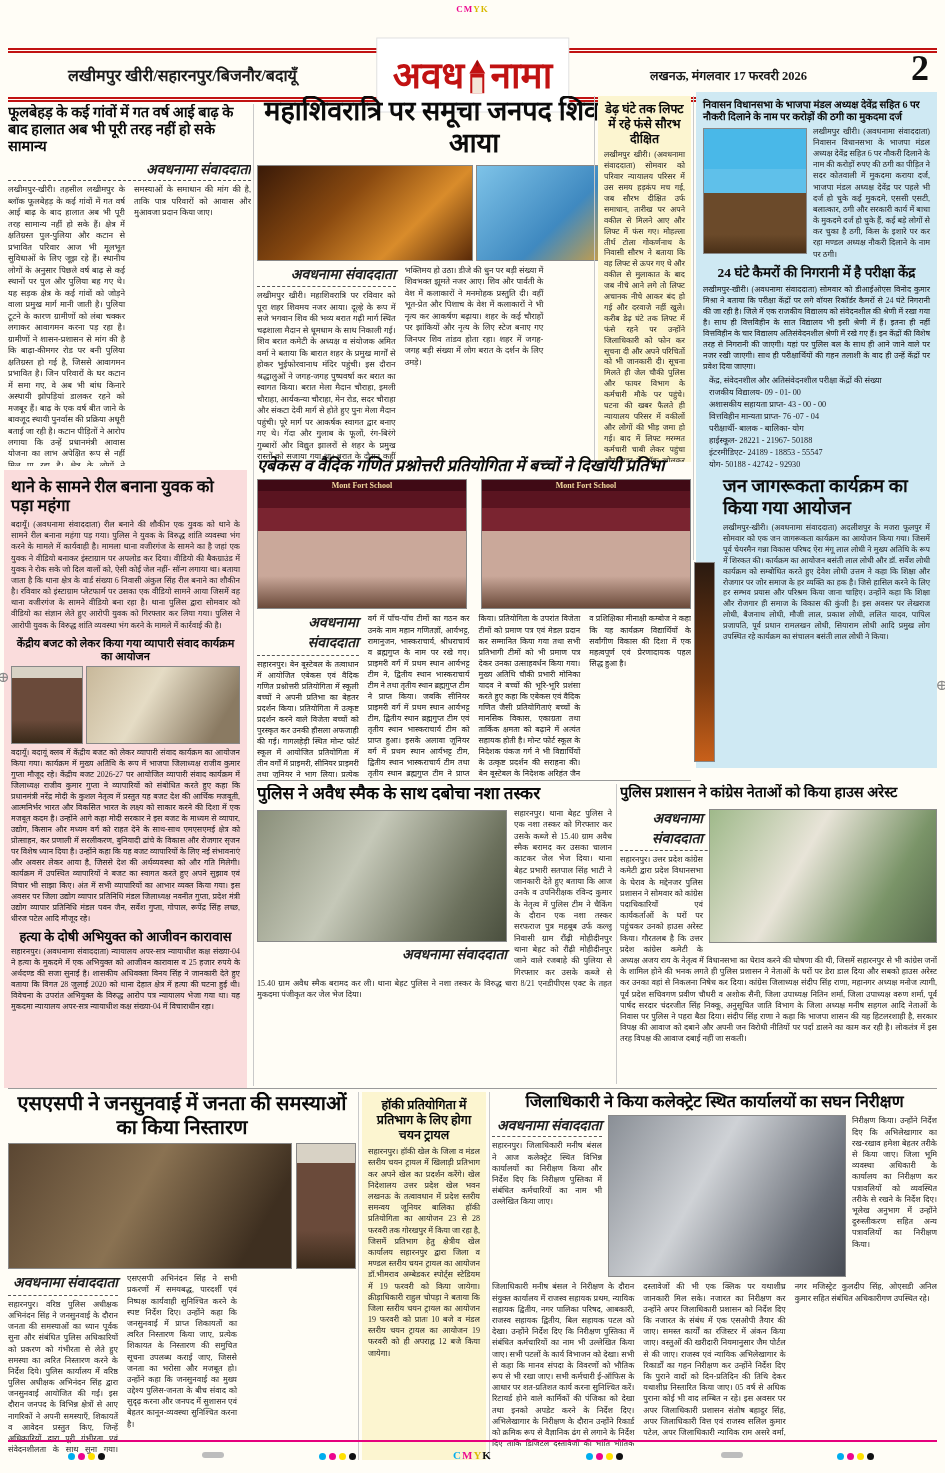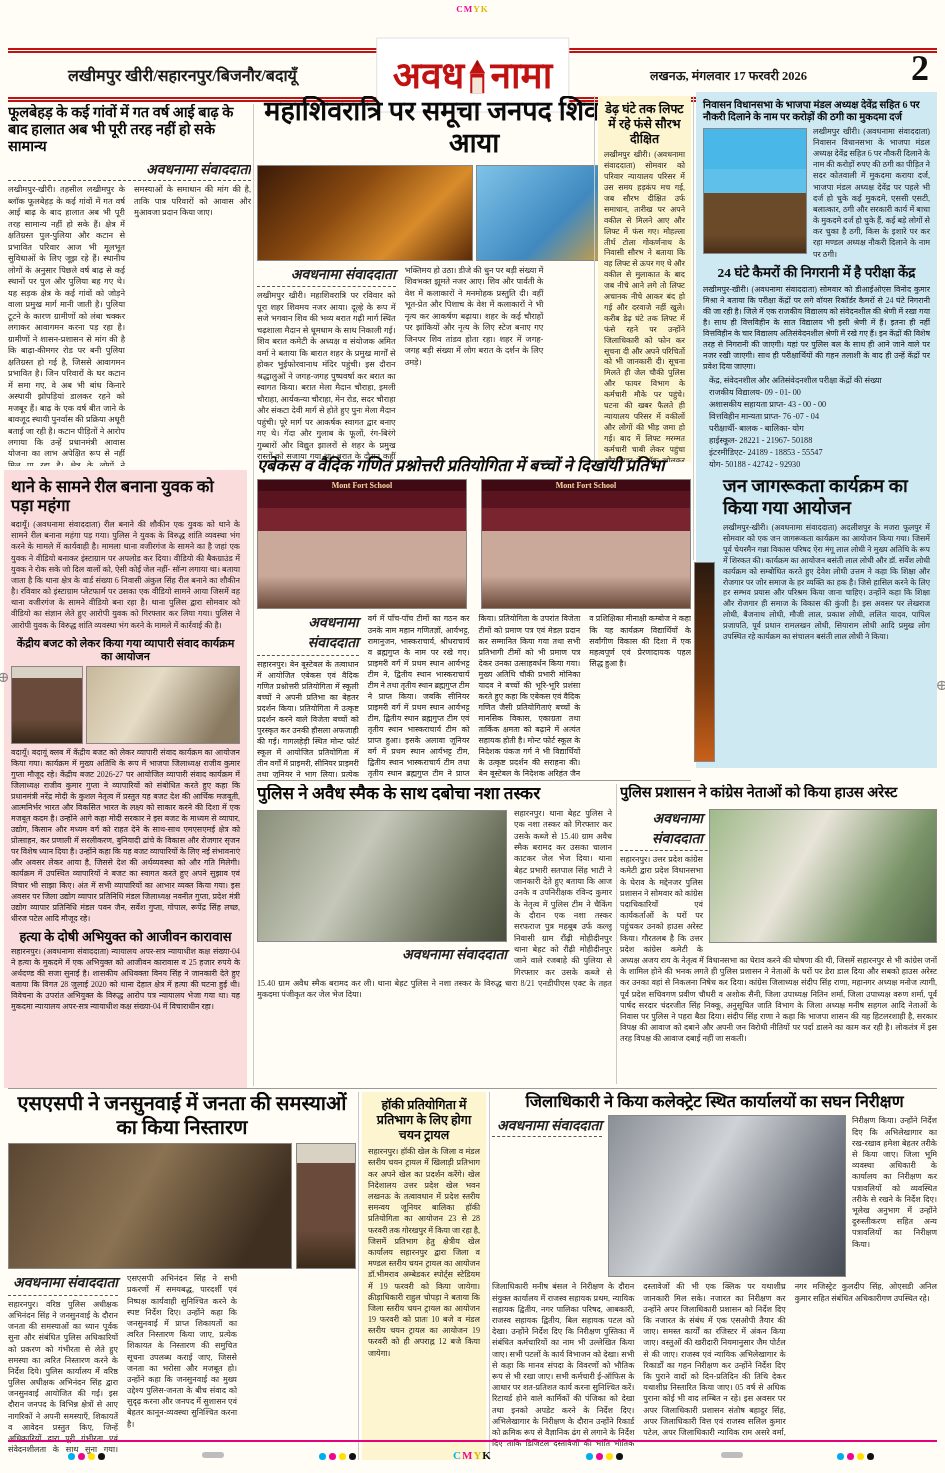--- a/index.html
+++ b/index.html
@@ -218,20 +218,21 @@
   <section class="blk box-yellow" style="left:362px;top:1092px;width:124px;height:368px;">
     <div class="h" style="font-size:12.5px;text-align:center;margin-bottom:4px;">हॉकी प्रतियोगिता में प्रतिभाग के लिए होगा चयन ट्रायल</div>
     <div class="body" style="font-size:8px;">सहारनपुर। हॉकी खेल के जिला व मंडल स्तरीय चयन ट्रायल में खिलाड़ी प्रतिभाग कर अपने खेल का प्रदर्शन करेंगे। खेल निदेशालय उत्तर प्रदेश खेल भवन लखनऊ के तत्वावधान में प्रदेश स्तरीय समन्वय जूनियर बालिका हॉकी प्रतियोगिता का आयोजन 23 से 28 फरवरी तक गोरखपुर में किया जा रहा है, जिसमें प्रतिभाग हेतु क्षेत्रीय खेल कार्यालय सहारनपुर द्वारा जिला व मण्डल स्तरीय चयन ट्रायल का आयोजन डॉ.भीमराव अम्बेडकर स्पोर्ट्स स्टेडियम में 19 फरवरी को किया जायेगा। क्रीड़ाधिकारी राहुल चोपड़ा ने बताया कि जिला स्तरीय चयन ट्रायल का आयोजन 19 फरवरी को प्रातः 10 बजे व मंडल स्तरीय चयन ट्रायल का आयोजन 19 फरवरी को ही अपराह्न 12 बजे किया जायेगा।</div>
   </section>
 
   <section class="blk" style="left:492px;top:1092px;width:445px;height:368px;">
     <div class="h" style="font-size:16.5px;text-align:center;margin-bottom:4px;">जिलाधिकारी ने किया कलेक्ट्रेट स्थित कार्यालयों का सघन निरीक्षण</div>
     <div style="display:flex;gap:6px;margin-bottom:4px;">
       <div style="width:110px;">
         <div class="byline">अवधनामा संवाददाता</div>
+        <div class="body" style="font-size:8px;">सहारनपुर। जिलाधिकारी मनीष बंसल ने आज कलेक्ट्रेट स्थित विभिन्न कार्यालयों का निरीक्षण किया और निर्देश दिए कि निरीक्षण पुस्तिका में संबंधित कर्मचारियों का नाम भी उल्लेखित किया जाए।</div>
       </div>
       <div class="ph ph-office" style="width:238px;height:162px;"></div>
       <div class="body" style="flex:1;font-size:8px;">निरीक्षण किया। उन्होंने निर्देश दिए कि अभिलेखागार का रख-रखाव हमेशा बेहतर तरीके से किया जाए। जिला भूमि व्यवस्था अधिकारी के कार्यालय का निरीक्षण कर पत्रावलियों को व्यवस्थित तरीके से रखने के निर्देश दिए। भूलेख अनुभाग में उन्होंने दुरुस्तीकरण सहित अन्य पत्रावलियों का निरीक्षण किया।</div>
     </div>
     <div class="body c3" style="height:168px;font-size:8px;">जिलाधिकारी मनीष बंसल ने निरीक्षण के दौरान संयुक्त कार्यालय में राजस्व सहायक प्रथम, न्यायिक सहायक द्वितीय, नगर पालिका परिषद, आबकारी, राजस्व सहायक द्वितीय, बिल सहायक पटल को देखा। उन्होंने निर्देश दिए कि निरीक्षण पुस्तिका में संबंधित कर्मचारियों का नाम भी उल्लेखित किया जाए। सभी पटलों के कार्य विभाजन को देखा। सभी से कहा कि मानव संपदा के विवरणों को भौतिक रूप से भी रखा जाए। सभी कर्मचारी ई-ऑफिस के आधार पर शत-प्रतिशत कार्य करना सुनिश्चित करें। रिटायर्ड होने वाले कार्मिकों की पंजिका को देखा तथा इनको अपडेट करने के निर्देश दिए। अभिलेखागार के निरीक्षण के दौरान उन्होंने रिकार्ड को क्रमिक रूप से वैज्ञानिक ढंग से लगाने के निर्देश दिए ताकि डिजिटल दस्तावेजों की भांति भौतिक दस्तावेजों की भी एक क्लिक पर यथाशीघ्र जानकारी मिल सके। नजारत का निरीक्षण कर उन्होंने अपर जिलाधिकारी प्रशासन को निर्देश दिए कि नजारत के संबंध में एक एसओपी तैयार की जाए। समस्त कार्यों का रजिस्टर में अंकन किया जाए। वस्तुओं की खरीदारी नियमानुसार जैम पोर्टल से की जाए। राजस्व एवं न्यायिक अभिलेखागार के रिकार्डों का गहन निरीक्षण कर उन्होंने निर्देश दिए कि पुराने वादों को दिन-प्रतिदिन की तिथि देकर यथाशीघ्र निस्तारित किया जाए। 05 वर्ष से अधिक पुराना कोई भी वाद लम्बित न रहे। इस अवसर पर अपर जिलाधिकारी प्रशासन संतोष बहादुर सिंह, अपर जिलाधिकारी वित्त एवं राजस्व सलिल कुमार पटेल, अपर जिलाधिकारी न्यायिक राम असरे वर्मा, नगर मजिस्ट्रेट कुलदीप सिंह, ओएसडी अनिल कुमार सहित संबंधित अधिकारीगण उपस्थित रहे।</div>
   </section>
 
   <div class="vr" style="left:253px;top:104px;height:982px;"></div>
   <div class="vr" style="left:594px;top:96px;height:364px;"></div>
   <div class="vr" style="left:693px;top:96px;height:464px;"></div>

